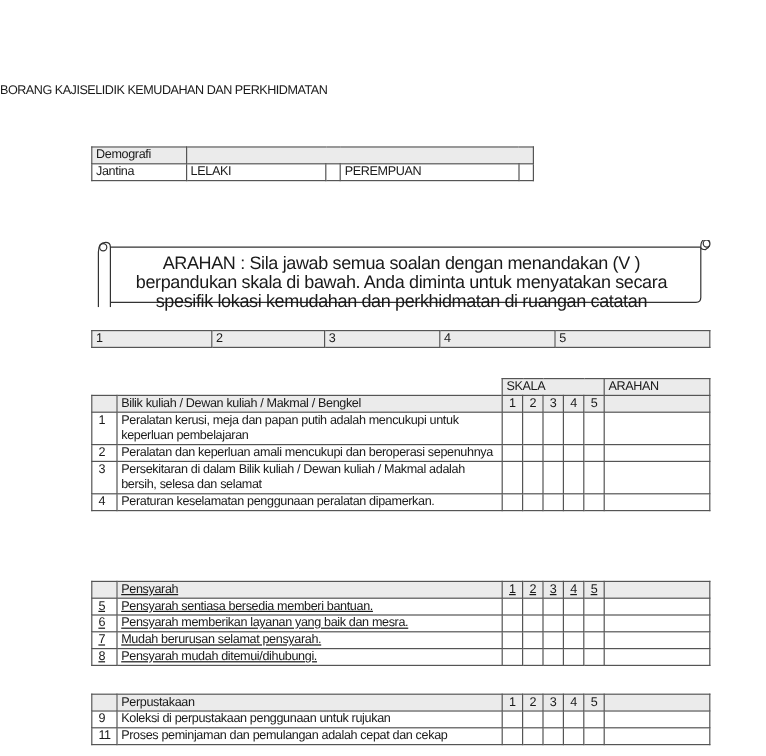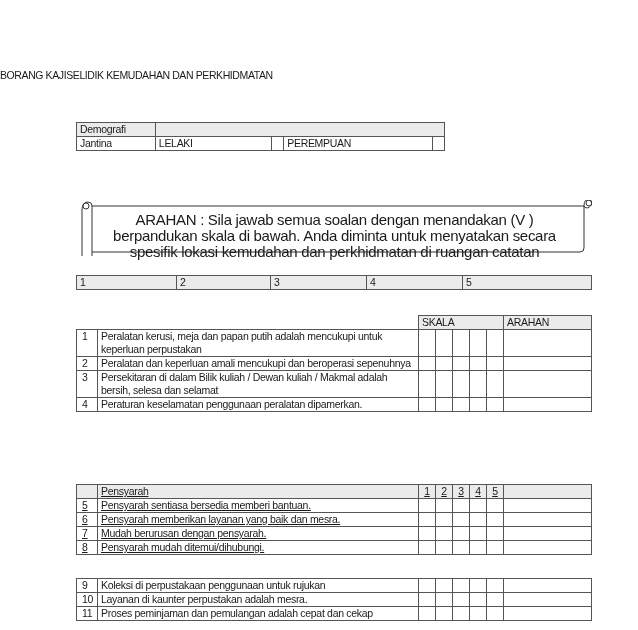--- a/index.html
+++ b/index.html
@@ -87,23 +87,33 @@
       <col style="width:17px">
       <col style="width:17px">
       <col style="width:88px">
     </colgroup>
   <tbody>
       <tr>
     <td colspan="2" style="border:none; background:#fff;"></td>
     <td colspan="5" class="gray">SKALA</td>
     <td class="gray">ARAHAN</td>
   </tr>
+  <tr class="gray">
+    <td></td>
+    <td>Bilik kuliah / Dewan kuliah / Makmal / Bengkel</td>
+    <td class="scl">1</td>
+    <td class="scl">2</td>
+    <td class="scl">3</td>
+    <td class="scl">4</td>
+    <td class="scl">5</td>
+    <td></td>
+  </tr>
   <tr>
     <td class="num">1</td>
-    <td class="wrap">Peralatan kerusi, meja dan papan putih adalah mencukupi untuk keperluan perpustakan</td>
+    <td class="wrap">Peralatan kerusi, meja dan papan putih adalah mencukupi untuk keperluan pembelajaran</td>
     <td></td>
         <td></td>
         <td></td>
         <td></td>
         <td></td>
     <td></td>
   </tr>
   <tr>
     <td class="num">2</td>
     <td class="wrap">Peralatan dan keperluan amali mencukupi dan beroperasi sepenuhnya</td>
@@ -174,21 +184,21 @@
     <td>Pensyarah memberikan layanan yang baik dan mesra.</td>
     <td></td>
         <td></td>
         <td></td>
         <td></td>
         <td></td>
     <td></td>
   </tr>
   <tr>
     <td class="num">7</td>
-    <td>Mudah berurusan dengan pensyarah.</td>
+    <td>Mudah berurusan selamat pensyarah.</td>
     <td></td>
         <td></td>
         <td></td>
         <td></td>
         <td></td>
     <td></td>
   </tr>
   <tr>
     <td class="num">8</td>
     <td>Pensyarah mudah ditemui/dihubungi.</td>
@@ -207,41 +217,41 @@
       <col style="width:21px">
       <col style="width:321px">
       <col style="width:17px">
       <col style="width:17px">
       <col style="width:17px">
       <col style="width:17px">
       <col style="width:17px">
       <col style="width:88px">
     </colgroup>
   <tbody>
+      <tr class="gray">
+    <td></td>
+    <td>Perpustakaan</td>
+    <td class="scl">1</td>
+    <td class="scl">2</td>
+    <td class="scl">3</td>
+    <td class="scl">4</td>
+    <td class="scl">5</td>
+    <td></td>
+  </tr>
   <tr>
     <td class="num">9</td>
     <td>Koleksi di perpustakaan penggunaan untuk rujukan</td>
     <td></td>
         <td></td>
         <td></td>
         <td></td>
         <td></td>
     <td></td>
   </tr>
   <tr>
-    <td class="num">10</td>
-    <td>Layanan di kaunter perpustakan adalah mesra.</td>
-    <td></td>
-        <td></td>
-        <td></td>
-        <td></td>
-        <td></td>
-    <td></td>
-  </tr>
-  <tr>
     <td class="num">11</td>
     <td>Proses peminjaman dan pemulangan adalah cepat dan cekap</td>
     <td></td>
         <td></td>
         <td></td>
         <td></td>
         <td></td>
     <td></td>
   </tr>
 </tbody>

